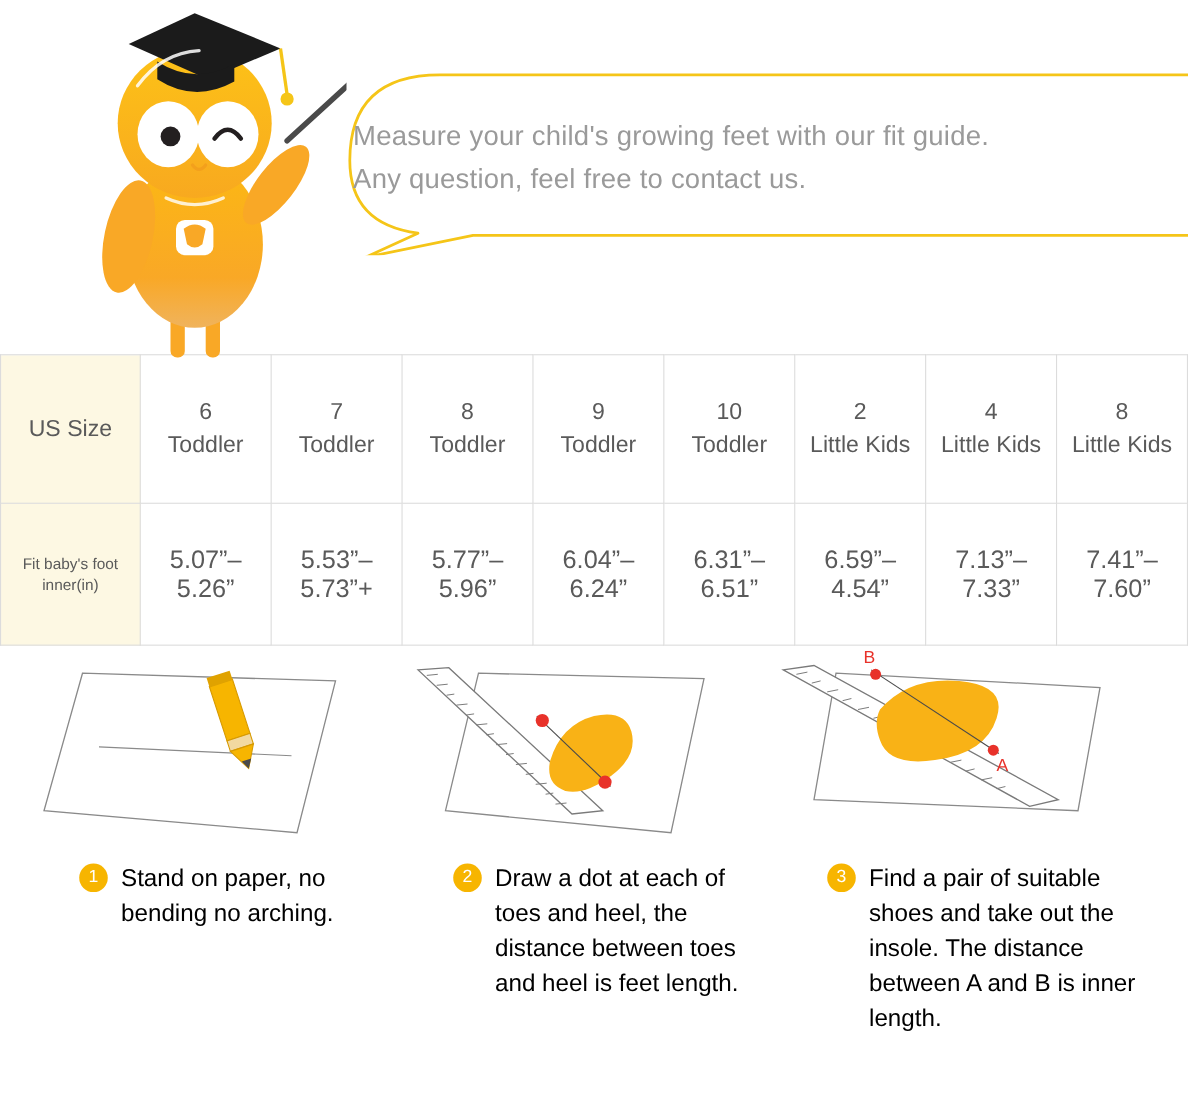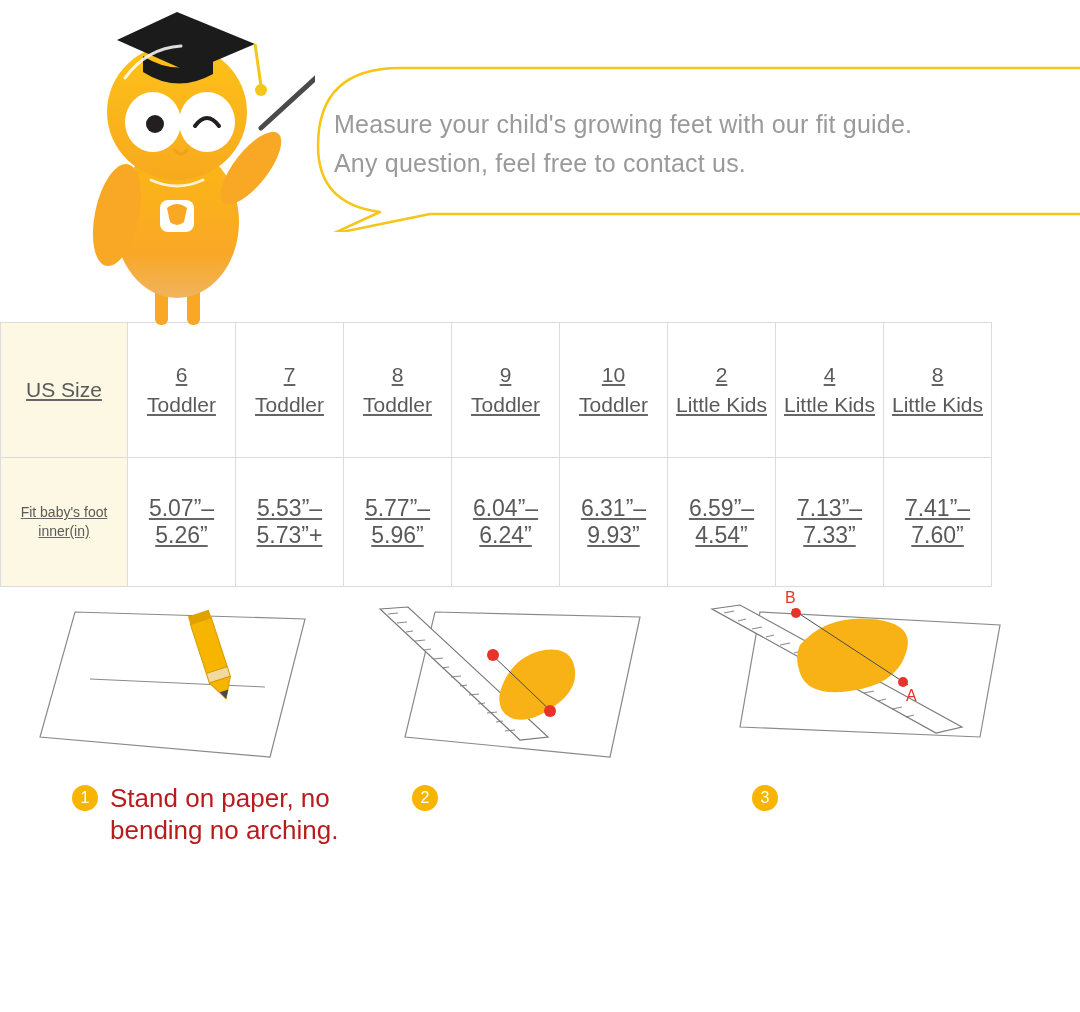--- a/index.html
+++ b/index.html
@@ -34,36 +34,35 @@
   .speech-bubble {
     position: absolute;
     left: 310px;
     top: 62px;
     width: 870px;
     height: 170px;
   }
 
   .bubble-text {
     position: absolute;
-    left: 334px;
+    left: 321px;
     top: 105px;
     width: 600px;
     font-size: 25px;
     line-height: 39px;
     color: #9a9a9a;
     letter-spacing: 0.2px;
   }
 
   
   .size-table {
     border-collapse: collapse;
     table-layout: fixed;
-    width: 992px;
+    width: 1080px;
     margin: 0;
-    text-decoration: underline;
   }
   .size-table td {
     border: 1px solid #dcdcdc;
     text-align: center;
     vertical-align: middle;
     color: #5a5a5a;
   }
   .size-table .hdr-cell {
     background: #fdf8e3;
     color: #5a5a5a;
@@ -126,23 +125,23 @@
     border-radius: 50%;
     background: #f7b500;
     color: #ffffff;
     font-size: 16px;
     line-height: 26px;
     text-align: center;
     font-family: "Liberation Sans", sans-serif;
   }
   .step-text {
     margin-left: 38px;
-    font-size: 26px;
+    font-size: 22px;
     line-height: 32px;
-    color: #b91c1c;
+    color: #000000;
     width: 265px;
   }
 </style>
 </head>
 <body>
 
 <div class="hero">
 
   <svg class="mascot" viewBox="0 0 260 330" xmlns="http://www.w3.org/2000/svg">
     <defs>
@@ -234,21 +233,21 @@
       <span class="us-num">8</span>
       <span class="us-cat">Little Kids</span>
     </td>
   </tr>
   <tr class="row-len">
     <td class="hdr-cell small">Fit baby's foot inner(in)</td>
     <td>5.07”–5.26”</td>
     <td>5.53”–5.73”+</td>
     <td>5.77”–5.96”</td>
     <td>6.04”–6.24”</td>
-    <td>6.31”–9.93”</td>
+    <td>6.31”–6.51”</td>
     <td>6.59”–4.54”</td>
     <td>7.13”–7.33”</td>
     <td>7.41”–7.60”</td>
   </tr>
 </tbody>
   </table>
 
 <div class="steps">
 
   <div class="step step-1">
@@ -299,20 +298,21 @@
 
         <path d="M140 105 Q150 72 180 64 Q208 58 214 78 Q220 100 196 118 Q172 136 154 132 Q136 126 140 105 Z" fill="#f9b216"></path>
 
         <line x1="128" y1="64" x2="195" y2="128" stroke="#4a4a4a" stroke-width="1"></line>
         <circle cx="133" cy="68" r="6" fill="#e8322a"></circle>
         <circle cx="190" cy="124" r="6" fill="#e8322a"></circle>
       </svg>
     </div>
     <div class="step-caption">
       <span class="step-badge">2</span>
+      <span class="step-text">Draw a dot at each of toes and heel, the distance between toes and heel is feet length.</span>
     </div>
   </div>
 
   <div class="step step-3">
     <div class="step-figure">
       <svg width="340" height="195" viewBox="0 0 340 195" xmlns="http://www.w3.org/2000/svg">
         <path d="M60 25 L300 38 L280 150 L40 140 Z" fill="#ffffff" stroke="#8a8a8a" stroke-width="1.2"></path>
 
         <g>
           <path d="M12 22 L40 18 L262 140 L236 146 Z" fill="#ffffff" stroke="#7a7a7a" stroke-width="1.2"></path>
@@ -338,16 +338,17 @@
 
         <line x1="92" y1="22" x2="208" y2="98" stroke="#4a4a4a" stroke-width="1"></line>
         <circle cx="96" cy="26" r="5" fill="#e8322a"></circle>
         <circle cx="203" cy="95" r="5" fill="#e8322a"></circle>
         <text x="85" y="16" font-family="Liberation Sans, sans-serif" font-size="16" fill="#e8322a">B</text>
         <text x="206" y="114" font-family="Liberation Sans, sans-serif" font-size="16" fill="#e8322a">A</text>
       </svg>
     </div>
     <div class="step-caption">
       <span class="step-badge">3</span>
+      <span class="step-text">Find a pair of suitable shoes and take out the insole. The distance between A and B is inner length.</span>
     </div>
   </div>
 
 </div>
 
 </body></html>

